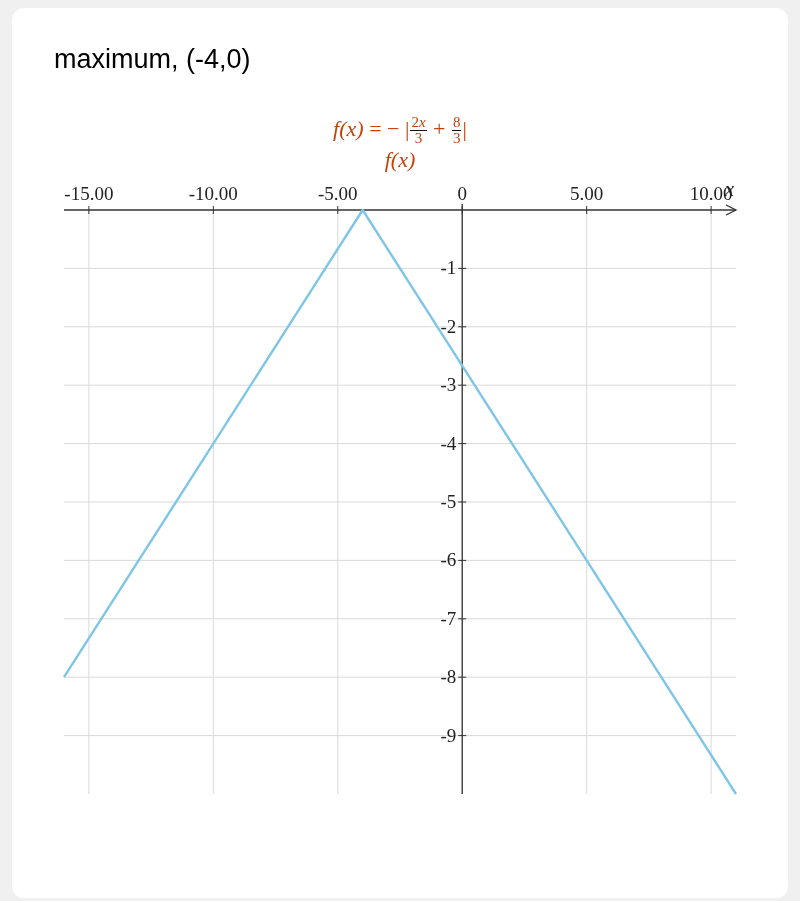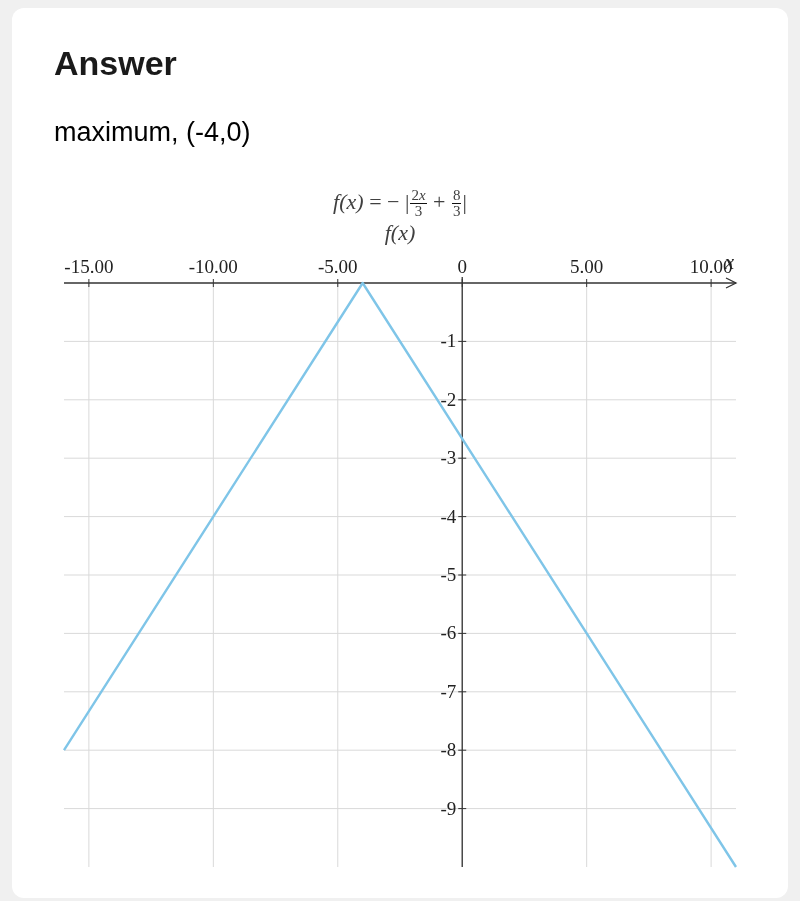--- a/index.html
+++ b/index.html
@@ -27,21 +27,21 @@
     font-size: 27px;
     font-weight: 400;
     color: #000000;
     margin-bottom: 40px;
   }
   .equation-row {
     text-align: center;
     font-family: "Times New Roman", Times, serif;
     font-style: italic;
     font-size: 22px;
-    color: #404040;
+    color: #c2410c;
     line-height: 1.1;
     margin-bottom: 2px;
   }
   .equation-row .upright { font-style: normal; }
   .frac {
     display: inline-block;
     vertical-align: middle;
     font-style: normal;
     font-size: 15px;
     line-height: 1;
@@ -56,21 +56,20 @@
     height: 626px;
     margin: 0 auto;
     text-align: right;
   }
   .chart-wrap svg { display: block; }
 </style>
 </head>
 <body>
 
 <div class="card">
-  <h1 class="heading">Answer</h1>
   <div class="answer-text">maximum, (-4,0)</div>
 
   <div class="equation-row">
     <span>f(x)</span><span class="upright"> = </span><span class="upright">− </span><span class="upright">|</span><span class="frac"><span class="num"><span class="upright">2</span><span class="it">x</span></span><span class="den">3</span></span><span class="upright"> + </span><span class="frac"><span class="num">8</span><span class="den">3</span></span><span class="upright">|</span>
   </div>
   <div class="equation-row">f(x)</div>
 
   <div class="chart-wrap">
     <svg id="chart" width="684" height="626">
         <line x1="30.888888888888886" y1="36" x2="30.888888888888886" y2="620" stroke="#d9d9d9" stroke-width="1"></line>

